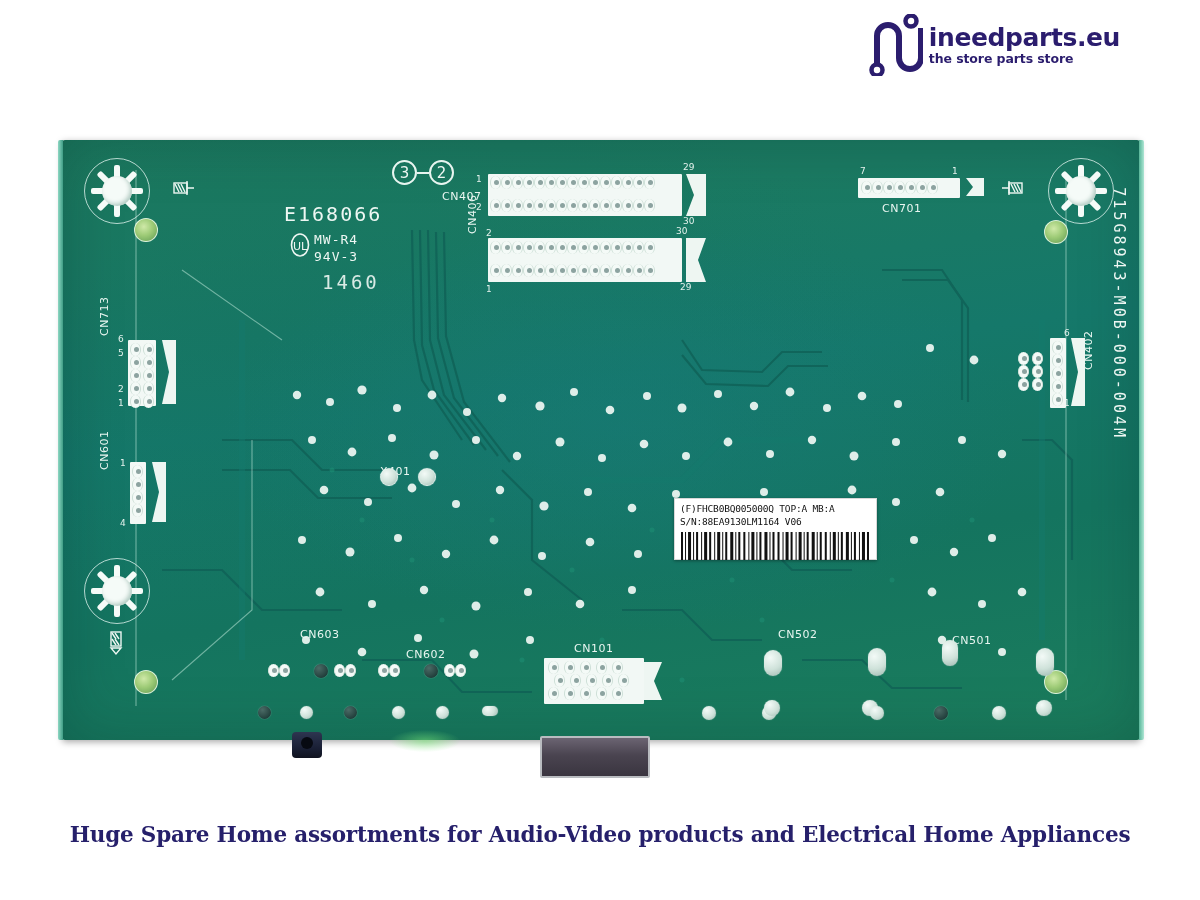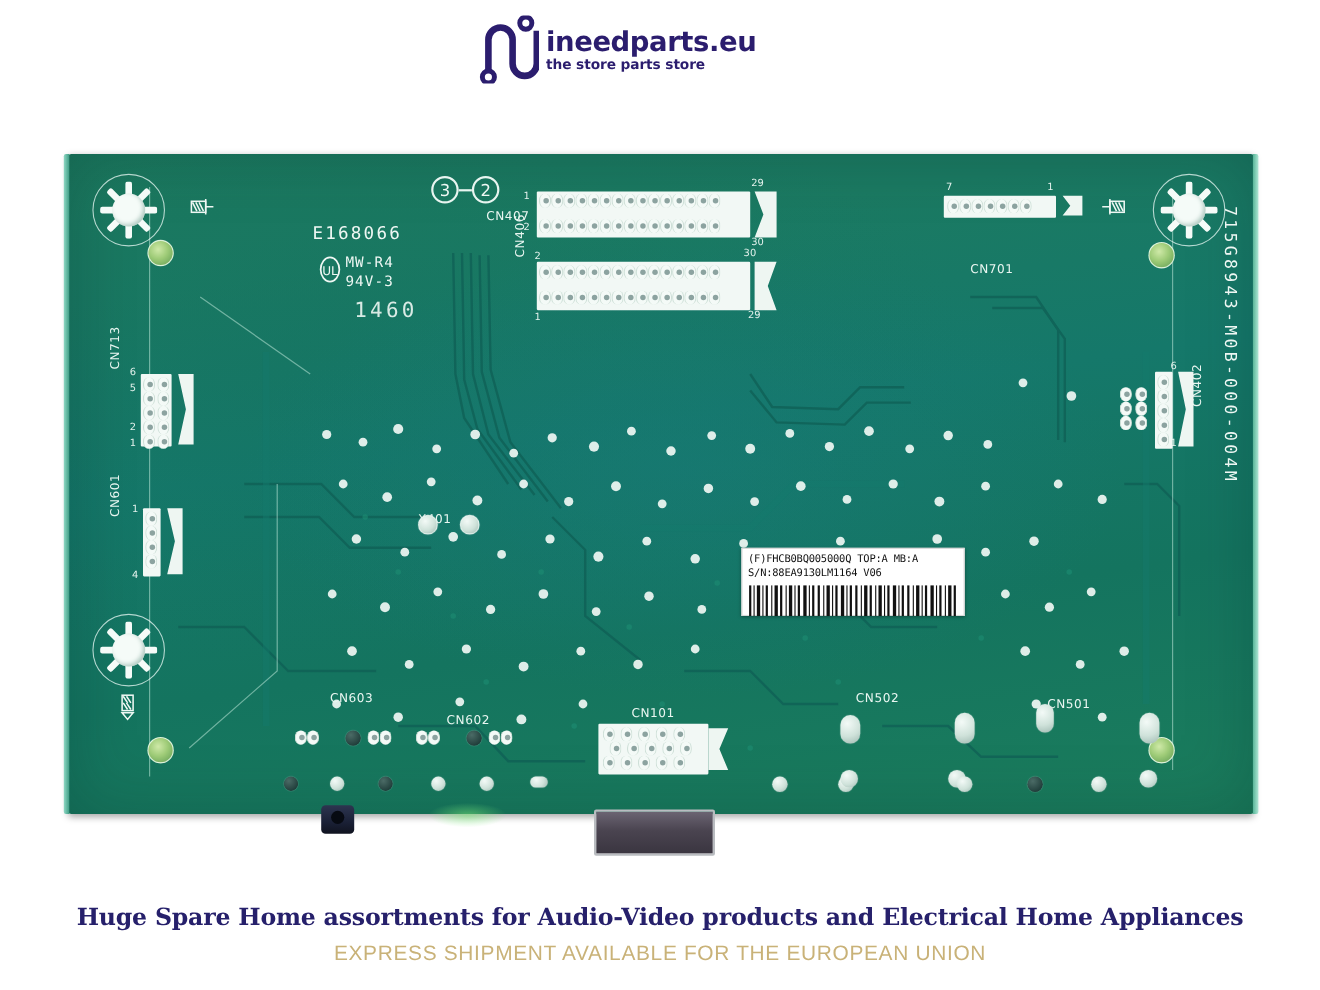--- a/index.html
+++ b/index.html
@@ -9,21 +9,21 @@
     width: 1200px; height: 900px;
     background: #ffffff;
     font-family: "Liberation Sans", sans-serif;
     overflow: hidden;
   }
   #page { position: relative; width: 1200px; height: 900px; background: #fff; }
 
   
   #header {
     position: absolute; top: 14px; left: 0; width: 1120px;
-    display: flex; align-items: center; justify-content: center;
+    display: flex; align-items: center; justify-content: flex-end;
   }
   #logo-wrap { display: flex; align-items: center; gap: 6px; }
   #logo-mark { width: 58px; height: 62px; display: block; }
   #logo-text { display: flex; flex-direction: column; line-height: 1; }
   #brand-name {
     font-size: 25px; font-weight: bold; color: #2b1d6e;
     letter-spacing: -0.4px; font-family: "DejaVu Sans", sans-serif;
   }
   #brand-tagline {
     font-size: 12.5px; font-weight: bold; color: #2b1d6e;
@@ -51,21 +51,21 @@
     background:linear-gradient(90deg,#8fd8c4,#3f9d85); border-radius:2px 0 0 2px;
   }
   #pcb::after{
     content:""; position:absolute; right:-4px; top:0; width:5px; height:100%;
     background:linear-gradient(90deg,#57b598,#aee6d4); border-radius:0 2px 2px 0;
   }
 
   .silk { position: absolute; color: #eef7f3; font-family: "DejaVu Sans Mono", monospace; }
 
   
-  #mark-e168066 { left: 222px; top: 62px; font-size: 16px; letter-spacing: 2px; }
+  #mark-e168066 { left: 222px; top: 62px; font-size: 20px; letter-spacing: 2px; }
   #mark-mwr4    { left: 252px; top: 92px; font-size: 13px; letter-spacing: 1px; }
   #mark-94v0    { left: 252px; top: 109px; font-size: 13px; letter-spacing: 1px; }
   #mark-datecode{ left: 260px; top: 131px; font-size: 19px; letter-spacing: 3px; opacity:.9;}
 
   .ullogo { position:absolute; left:228px; top:92px; width:20px; height:26px; }
 
   #mark-32 { position:absolute; left:330px; top:20px; display:flex; align-items:center; }
   .circnum {
     width:25px; height:25px; border:2px solid #e8f5f0; border-radius:50%;
     color:#eef7f3; font-size:15px; display:flex; align-items:center; justify-content:center;
@@ -534,21 +534,21 @@
             <div class="pad"></div>
             <div class="pad"></div>
           <div class="pad"></div>
             <div class="pad"></div>
             <div class="pad"></div>
         </div>
       </div>
       <svg style="position:absolute; left:902px; top:36px; width:22px; height:22px;" viewBox="0 0 22 22">
         <path d="M2 2 L20 2 L20 20 L2 20 L9 11 Z" fill="#eef6f2"></path>
       </svg>
-      <div class="conn-label" style="left:820px; top:62px;margin-top:36px;">CN701</div>
+      <div class="conn-label" style="left:820px; top:62px;">CN701</div>
 
       <div class="conn-label vert" style="left:36px; top:196px;">CN713</div>
       <div class="pin-num" style="left:56px; top:194px;">6</div>
       <div class="pin-num" style="left:56px; top:208px;">5</div>
       <div class="pin-num" style="left:56px; top:244px;">2</div>
       <div class="pin-num" style="left:56px; top:258px;">1</div>
       <div class="header-block" style="left:66px; top:200px; width:28px; height:66px;">
         <div class="row-pads" style="left:2px; top:3px; flex-direction:column;">
           <div class="pad"></div>
             <div class="pad"></div>
@@ -745,16 +745,15 @@
     <div class="jack-audio" style="left:292px; top:612px;">
       <div class="inner"></div>
     </div>
     <div class="green-glow" style="left:390px; top:610px;"></div>
     <div class="vga-shell" style="left:540px; top:616px;"></div>
 
   </div>
 
   <div id="footer">
     <div id="footer-main">Huge Spare Home assortments for Audio-Video products and Electrical Home Appliances</div>
-    <div id="footer-sub">EXPRESS SHIPMENT AVAILABLE FOR THE EUROPEAN UNION</div>
   </div>
 
 </div>
 
 </body></html>

